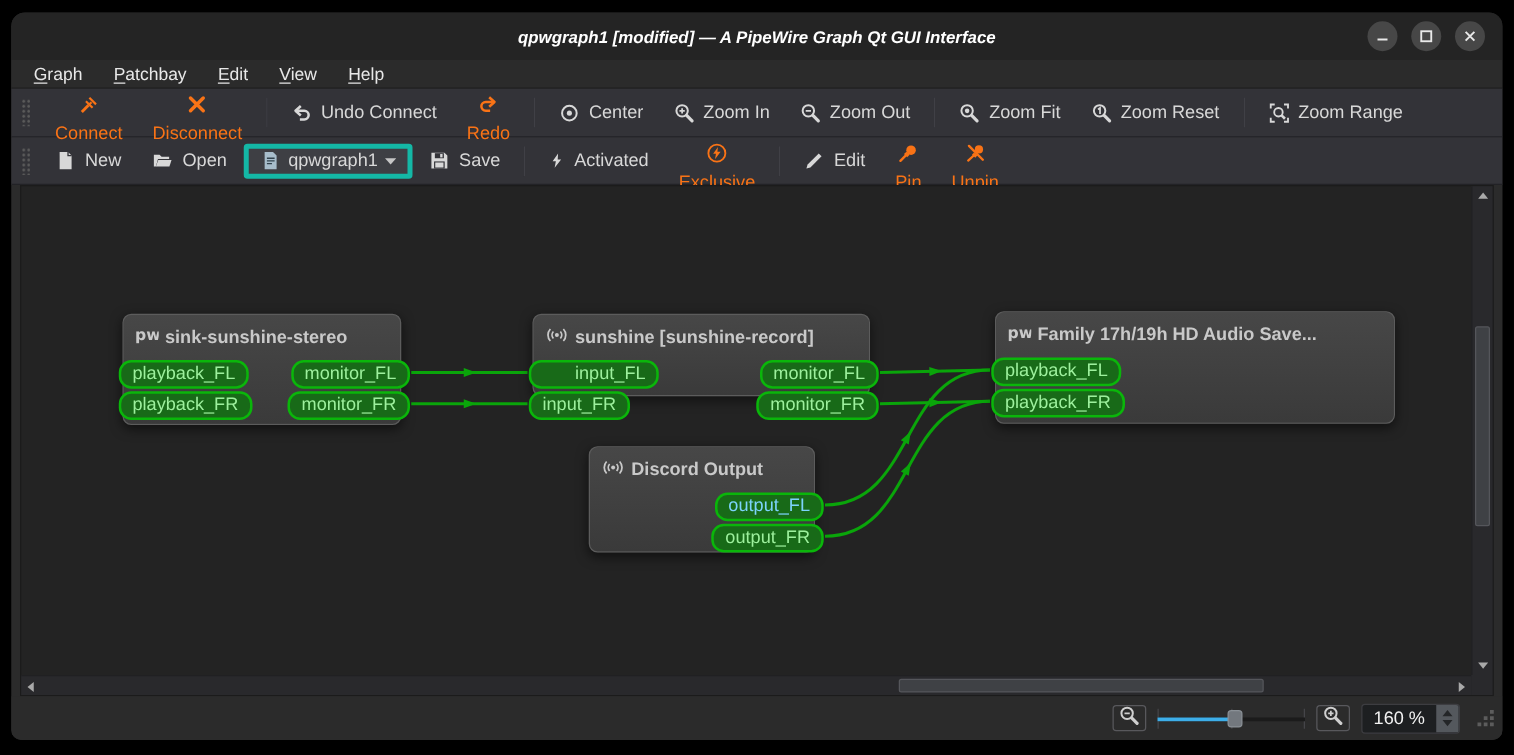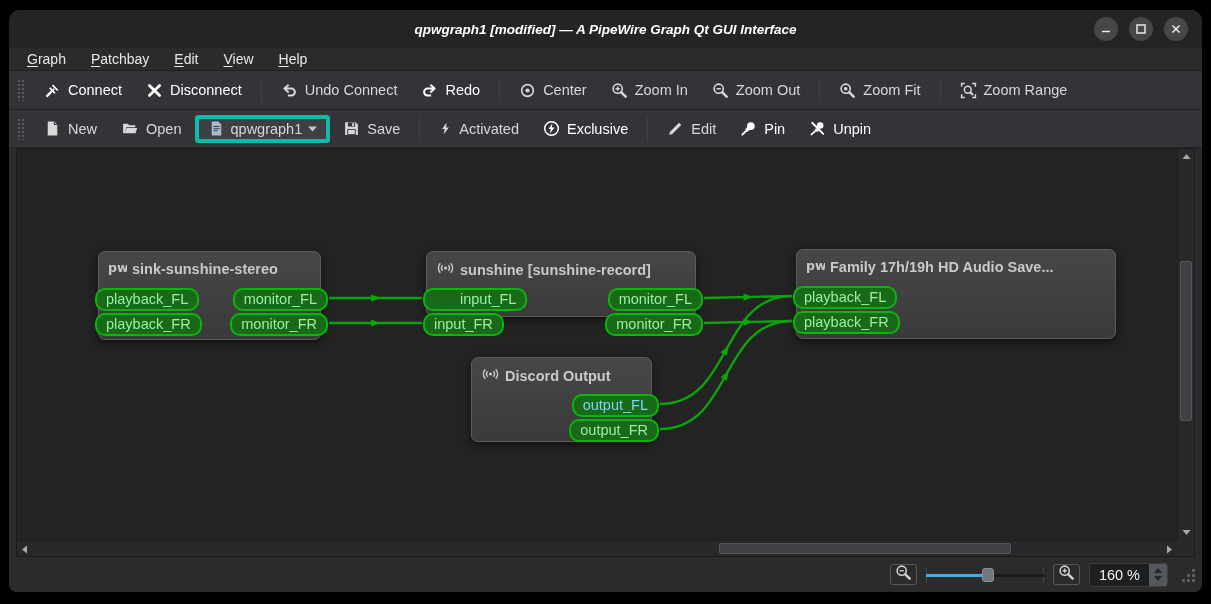--- a/index.html
+++ b/index.html
@@ -25,21 +25,21 @@
   
   .toolbar { height:39px; background:#333338; border-bottom:1px solid #222226;
              display:flex; align-items:center; padding:0 4px; gap:2px; color:#d8d8d8; }
   .toolbar.second { height:38px; }
   .tb-handle { width:7px; height:22px; margin:0 7px 0 4px;
                background-image:radial-gradient(#5c5c5c 1px, transparent 1.2px);
                background-size:4px 4px; }
   .tb-btn { display:flex; align-items:center; gap:7px; padding:0 11px; height:30px;
             font-size:14.5px; white-space:nowrap; border-radius:3px; }
   .tb-btn .ic { display:flex; align-items:center; }
-  .tb-btn.disabled { color:#ffffff; }
+  .tb-btn.disabled { color:#f97316;flex-direction:column; }
   .tb-sep { width:1px; height:24px; background:#242428; border-right:1px solid #404046; margin:0 6px; }
   .tb-dropdown { background:#3e3f44; border:4px solid #14b8a6; height:28px; gap:6px; padding:0 9px; }
 
   
   .canvas-wrap { position:relative; margin:0 7px; height:409px;
                  background:#232323; border:1px solid #1b1b1b; }
   .viewport { position:absolute; left:0; top:0; right:17px; bottom:16px; overflow:hidden; }
   #edges { position:absolute; left:0; top:0; pointer-events:none; }
 
   .node { position:absolute; background:linear-gradient(#474747,#3a3a3a);
@@ -195,20 +195,30 @@
       <div class="tb-sep"></div>
       <div class="tb-btn">
         <span class="ic">
           <svg width="17" height="17" viewBox="0 0 16 16">
             <circle cx="6.3" cy="6.3" r="4.3" fill="none" stroke="currentColor" stroke-width="1.5"></circle>
             <line x1="9.7" y1="9.7" x2="13.8" y2="13.8" stroke="currentColor" stroke-width="2.4" stroke-linecap="round"></line>
             <circle cx="6.3" cy="6.3" r="1.7" fill="currentColor"></circle>
           </svg>
         </span>
         <span>Zoom Fit</span>
+      </div>
+      <div class="tb-btn">
+        <span class="ic">
+          <svg width="17" height="17" viewBox="0 0 16 16">
+            <circle cx="6.3" cy="6.3" r="4.3" fill="none" stroke="currentColor" stroke-width="1.5"></circle>
+            <line x1="9.7" y1="9.7" x2="13.8" y2="13.8" stroke="currentColor" stroke-width="2.4" stroke-linecap="round"></line>
+            <path d="M5.1 5.3 L6.6 4.1 V8.6" fill="none" stroke="currentColor" stroke-width="1.3"></path>
+          </svg>
+        </span>
+        <span>Zoom Reset</span>
       </div>
       <div class="tb-sep"></div>
       <div class="tb-btn">
         <span class="ic">
           <svg width="17" height="17" viewBox="0 0 16 16">
             <path d="M1.5 4.5 V1.5 H4.5 M11.5 1.5 H14.5 V4.5 M14.5 11.5 V14.5 H11.5 M4.5 14.5 H1.5 V11.5" fill="none" stroke="currentColor" stroke-width="1.4"></path>
             <circle cx="7.3" cy="7.3" r="3.2" fill="none" stroke="currentColor" stroke-width="1.4"></circle>
             <line x1="9.7" y1="9.7" x2="12.2" y2="12.2" stroke="currentColor" stroke-width="2"></line>
           </svg>
         </span>

